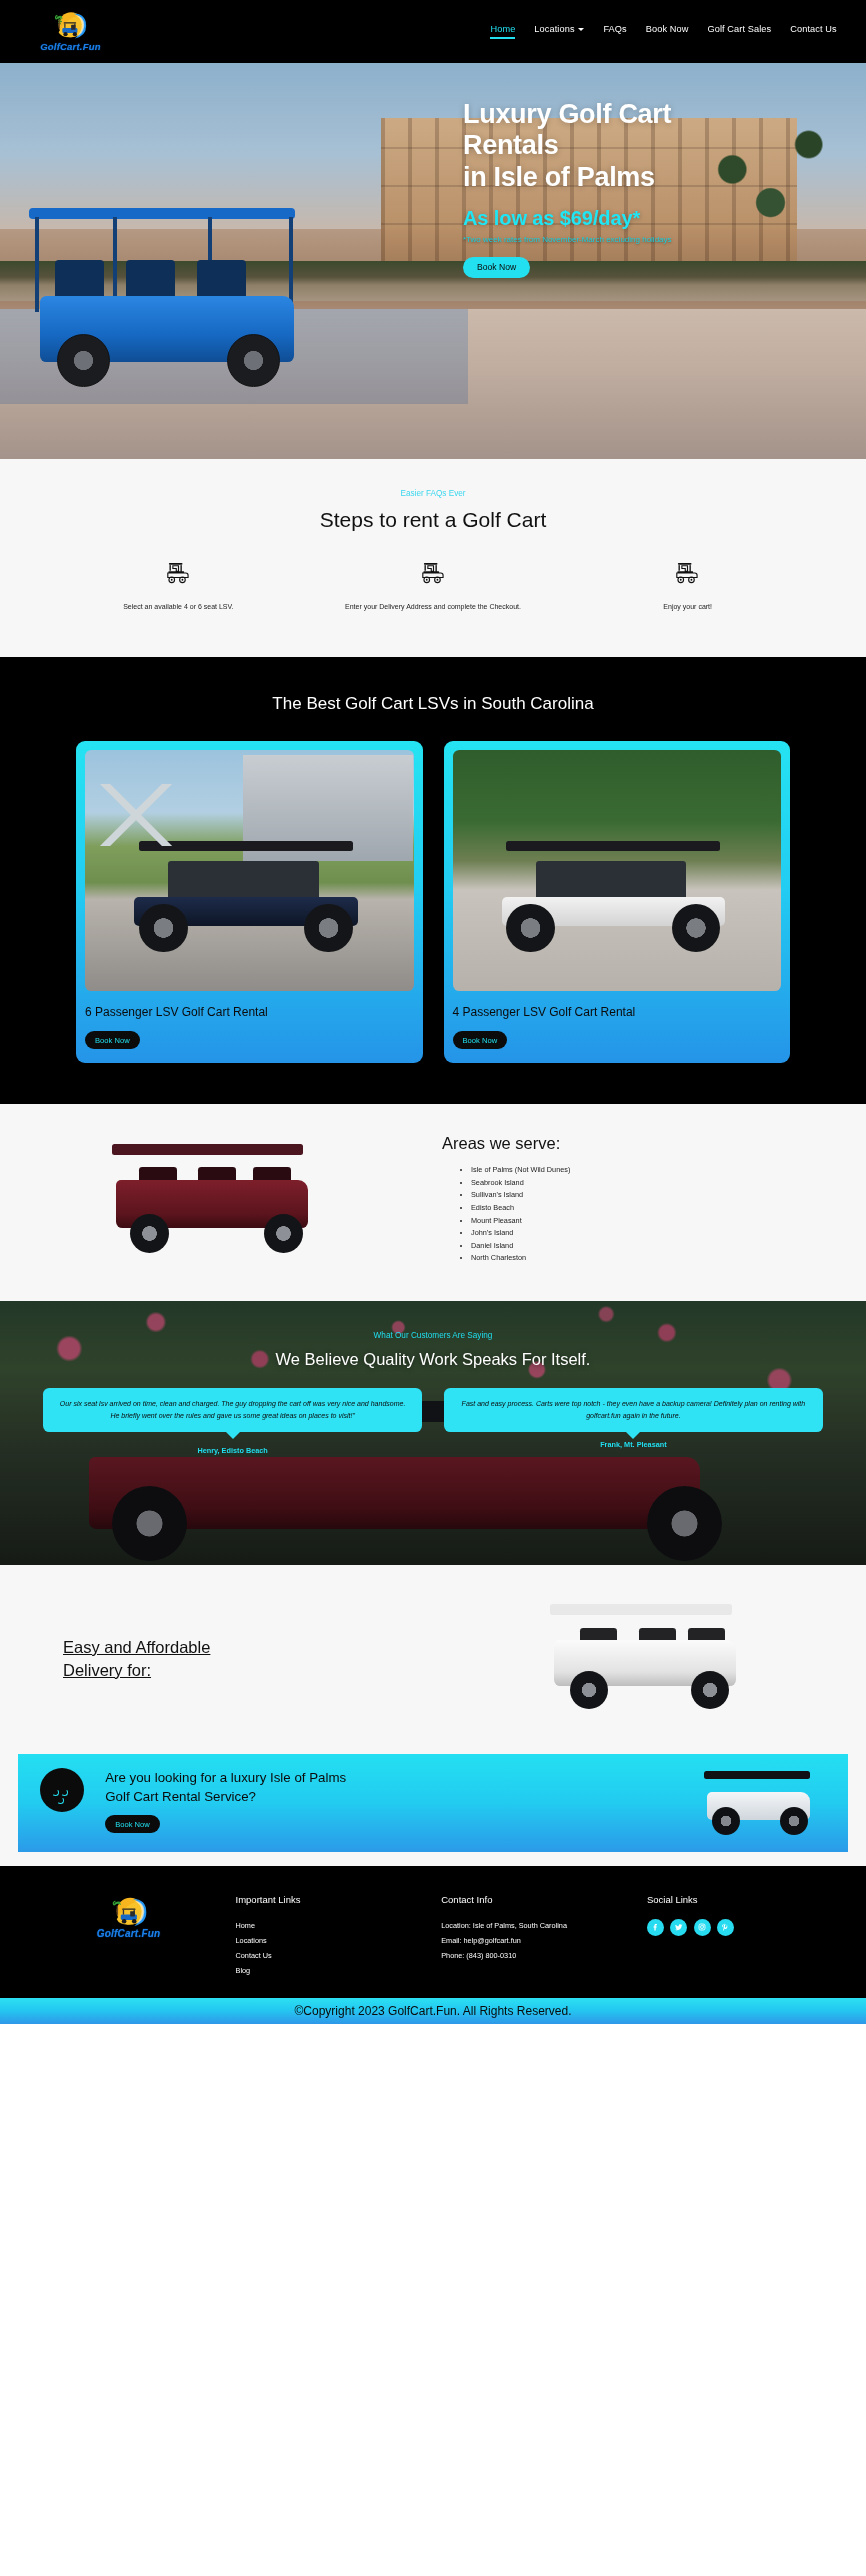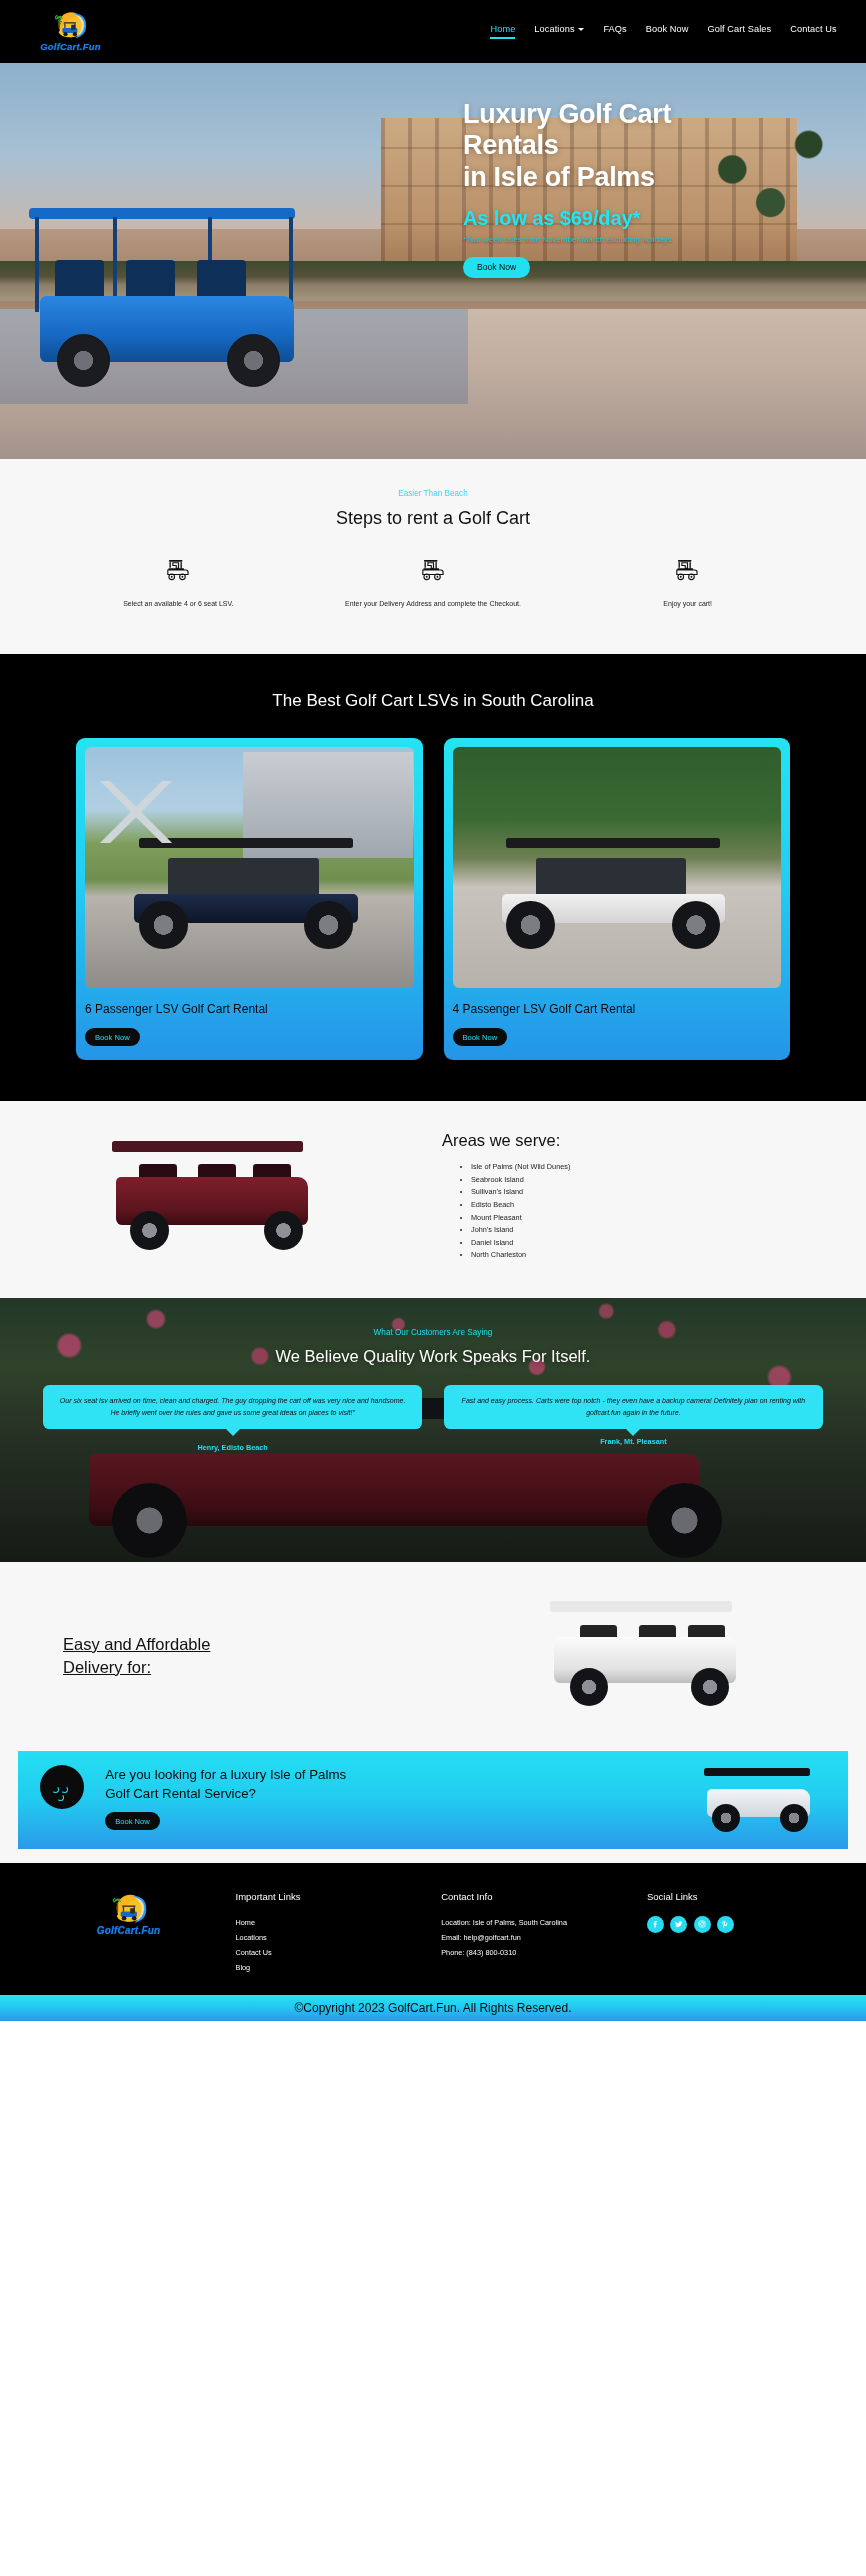--- a/index.html
+++ b/index.html
@@ -105,21 +105,21 @@
   }
   .hero-note { color:#16cfe0; font-size:8px; margin-top:5px; text-shadow:0 0.6px 2.5px rgba(0,0,0,.45); }
   .btn-cyan {
     display:inline-block; background:#22e0f0; color:#0a0a0a; border:none; border-radius:14px;
     padding:5.7px 14px; font-size:8.6px; cursor:pointer; margin-top:12.7px;
   }
 
   
   .steps { background:#f7f7f7; padding:30px 0 44px; }
   .eyebrow { text-align:center; color:#3ad7ef; font-size:8.2px; }
-  .steps-title { text-align:center; font-size:18px; font-weight:normal; margin-top:10px; color:#111; }
+  .steps-title { text-align:center; font-size:21px; font-weight:normal; margin-top:10px; color:#111; }
   .steps-row { display:flex; margin-top:27px; padding:0 51px; }
   .step { flex:1; text-align:center; padding:0 14px; }
   .step-icon { height:28px; display:flex; align-items:center; justify-content:center; }
   .step-text { margin-top:14px; font-size:7px; color:#222; line-height:1.7; }
 
   
   .lsv { background:#000; padding:37px 0 41px; }
   .lsv-title { text-align:center; color:#fff; font-size:17px; font-weight:normal; }
   .lsv-grid { display:flex; gap:21px; justify-content:center; margin-top:27px; padding:0 76px; }
   .lsv-card {
@@ -347,21 +347,21 @@
         <div>Rentals</div>
         <div>in Isle of Palms</div>
       </div>
       <div class="hero-price">As low as $69/day*</div>
       <div class="hero-note">*Two week rates from November-March excluding holidays</div>
       <button class="btn-cyan">Book Now</button>
     </div>
   </div>
 
   <div class="steps">
-    <div class="eyebrow">Easier Than Beach</div>
+    <div class="eyebrow">Easier FAQs Ever</div>
     <div class="steps-title">Steps to rent a Golf Cart</div>
     <div class="steps-row">
       <div class="step">
         <div class="step-icon">
           <svg viewBox="0 0 48 42" width="27" height="24">
             <rect x="7" y="3" width="24" height="3.4" rx="1.2" fill="#111"></rect>
             <rect x="8" y="7" width="2.4" height="10" fill="#111"></rect>
             <rect x="27.5" y="7" width="2.4" height="12" fill="#111"></rect>
             <path d="M14 8 h10 v10 h-4 v-5 h-6z" fill="none" stroke="#111" stroke-width="2"></path>
             <rect x="6" y="18" width="28" height="3" rx="1" fill="#111"></rect>

